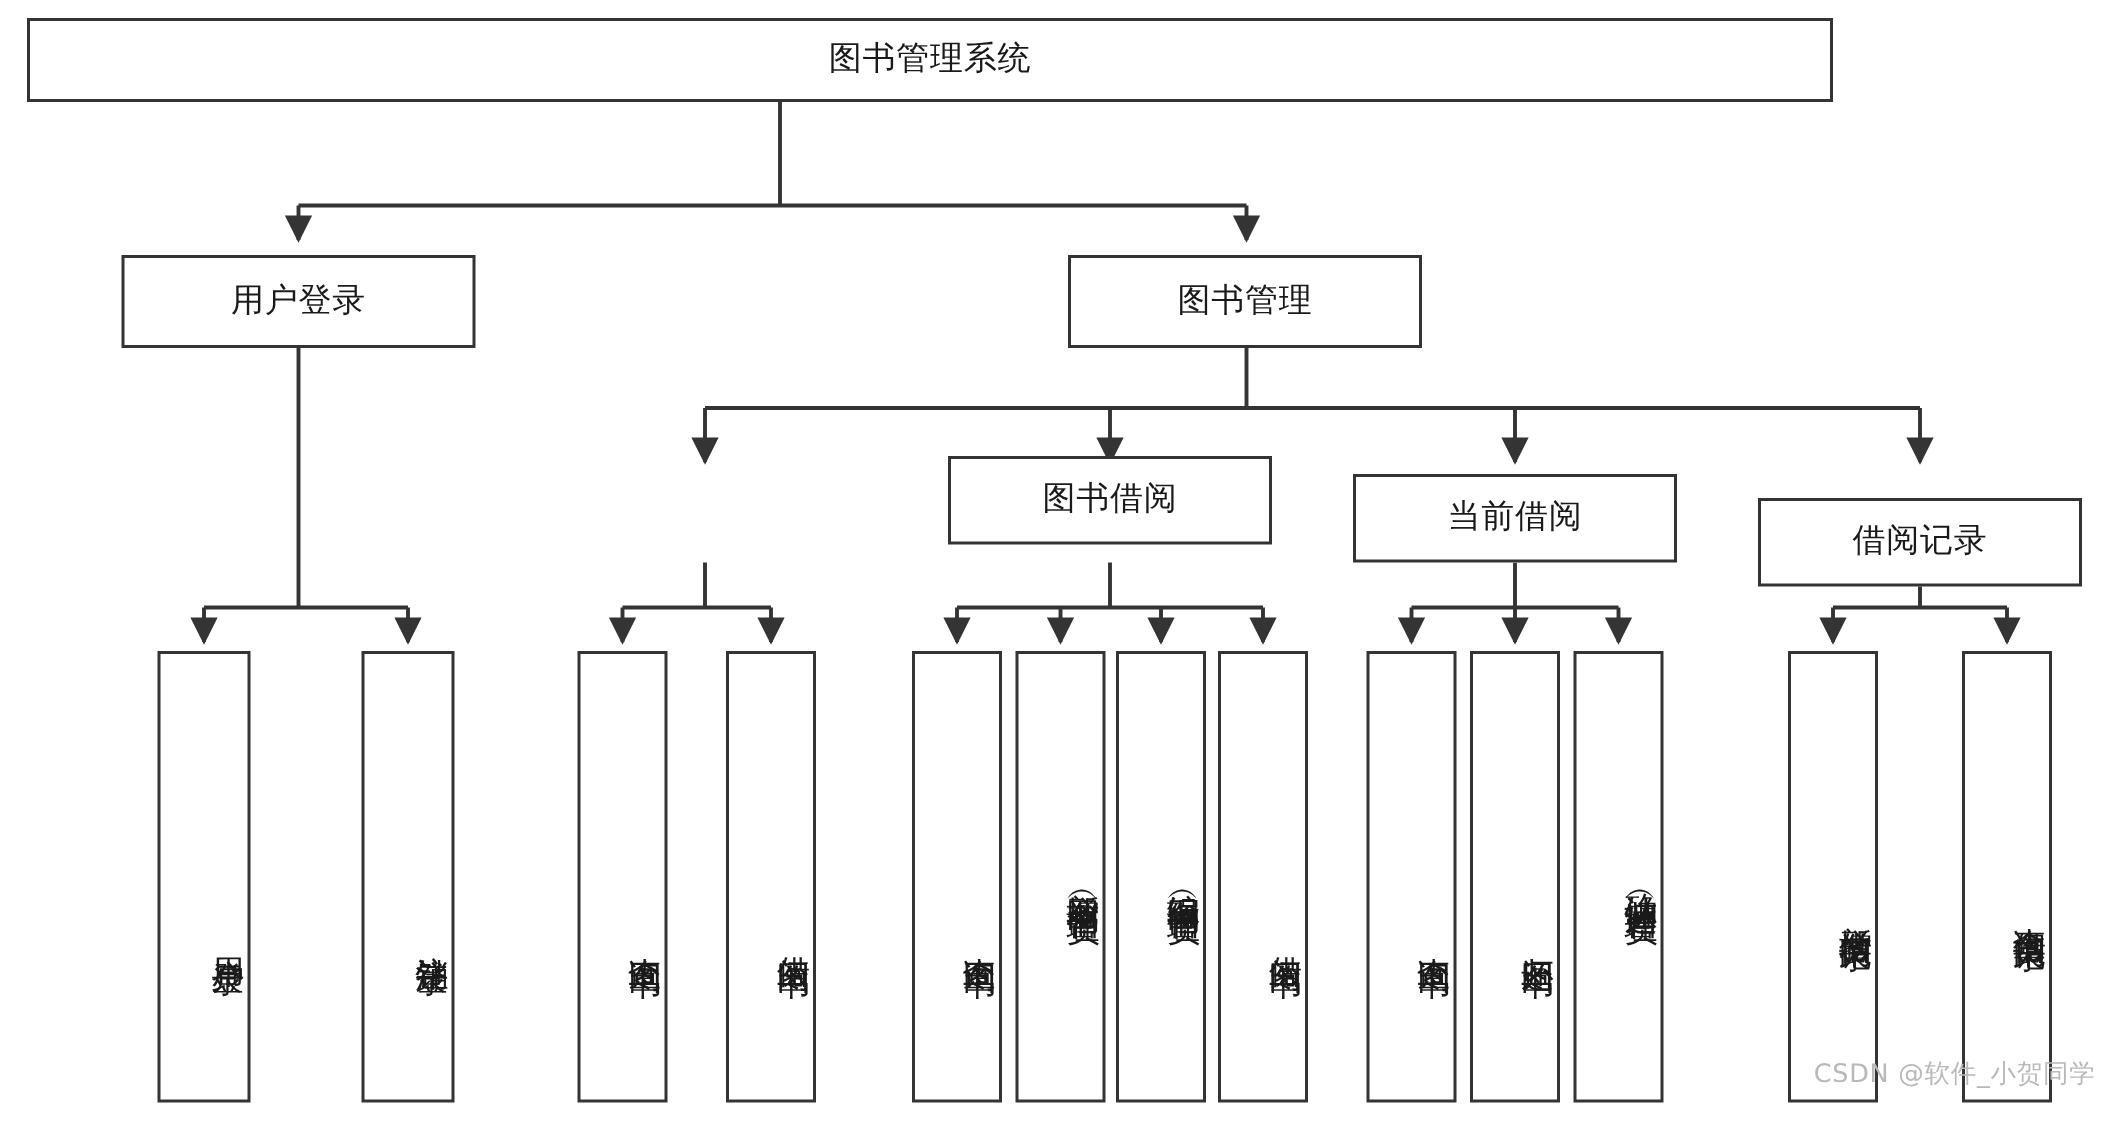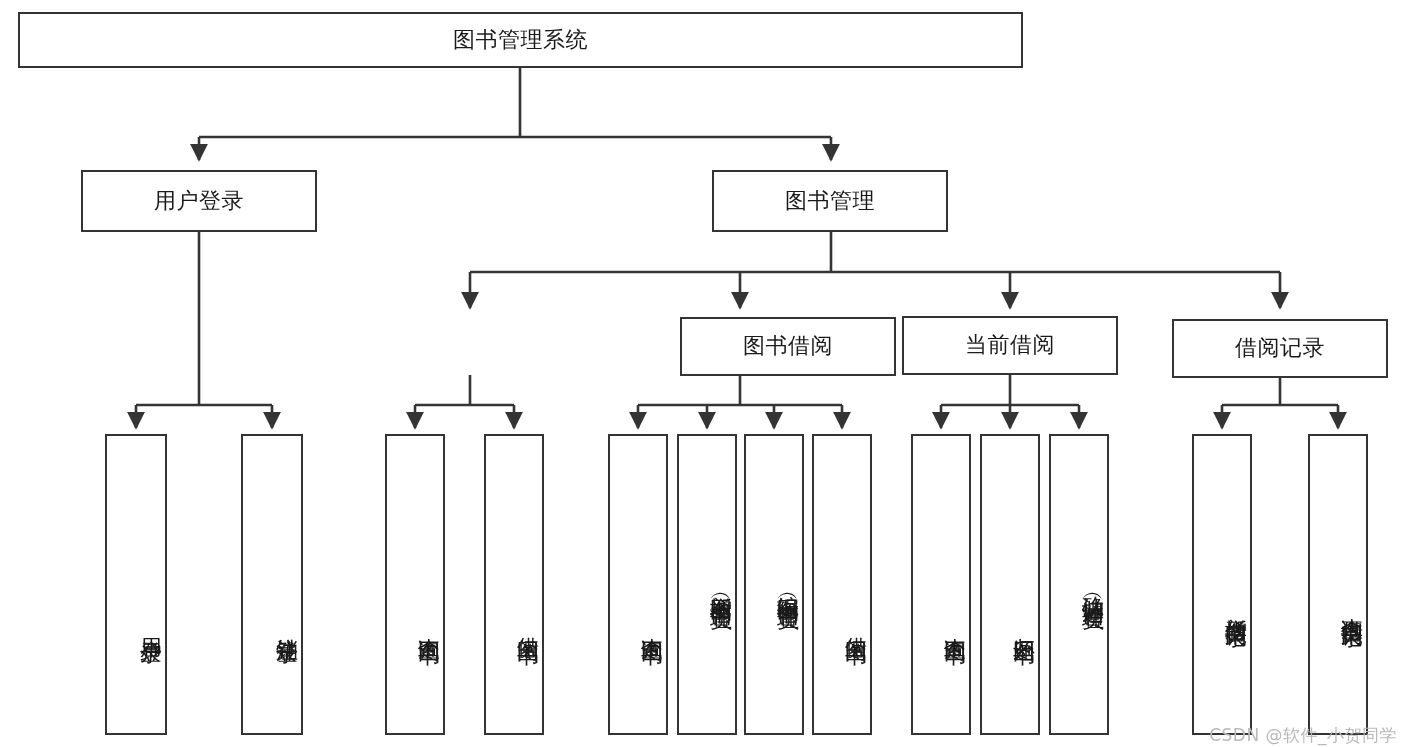--- a/index.html
+++ b/index.html
@@ -57,21 +57,21 @@
   }
   .node-label {
     white-space: pre;
   }
   .node-v .node-label {
     white-space: normal;
   }
   #watermark {
     position: absolute;
     right: 8px;
-    bottom: 0;
+    bottom: 20px;
     font-size: 17px;
     color: #b9b9b9;
     letter-spacing: 0.5px;
     white-space: nowrap;
   }
 </style>
 </head>
 <body>
 
 <div id="diagram-root">
@@ -119,38 +119,38 @@
       <path d="M 1010 405 L 1010 428" marker-end="url(#arrow)"></path>
       <path d="M 1079 405 L 1079 428" marker-end="url(#arrow)"></path>
 
       <path d="M 1280 375 L 1280 405"></path>
       <path d="M 1222 405 L 1338 405"></path>
       <path d="M 1222 405 L 1222 428" marker-end="url(#arrow)"></path>
       <path d="M 1338 405 L 1338 428" marker-end="url(#arrow)"></path>
     </g>
   </svg>
 
-  <div class="node node-h" style="left:18px; top:12px; width:1005px; height:56px;">
+  <div class="node node-h" style="left:18px; top:12px; width:1204px; height:56px;">
     <span class="node-label">图书管理系统</span>
   </div>
 
   <div class="node node-h" style="left:81px; top:170px; width:236px; height:62px;">
     <span class="node-label">用户登录</span>
   </div>
   <div class="node node-h" style="left:712px; top:170px; width:236px; height:62px;text-align:right;">
     <span class="node-label">图书管理</span>
   </div>
 
-  <div class="node node-h" style="left:632px; top:317px; width:216px; height:59px;margin-left:48px;">
+  <div class="node node-h" style="left:632px; top:304px; width:216px; height:59px;">
     <span class="node-label">图书借阅</span>
   </div>
   <div class="node node-h" style="left:902px; top:316px; width:216px; height:59px;">
     <span class="node-label">当前借阅</span>
   </div>
-  <div class="node node-h" style="left:1172px; top:319px; width:216px; height:59px;">
+  <div class="node node-h" style="left:1172px; top:332px; width:216px; height:59px;">
     <span class="node-label">借阅记录</span>
   </div>
 
   <div class="node node-v" style="left:105px; top:434px; width:62px; height:301px; padding-top:78px;">
     <span class="node-label">用户登录</span>
   </div>
   <div class="node node-v" style="left:241px; top:434px; width:62px; height:301px; padding-top:78px;">
     <span class="node-label">注销登录</span>
   </div>
 

